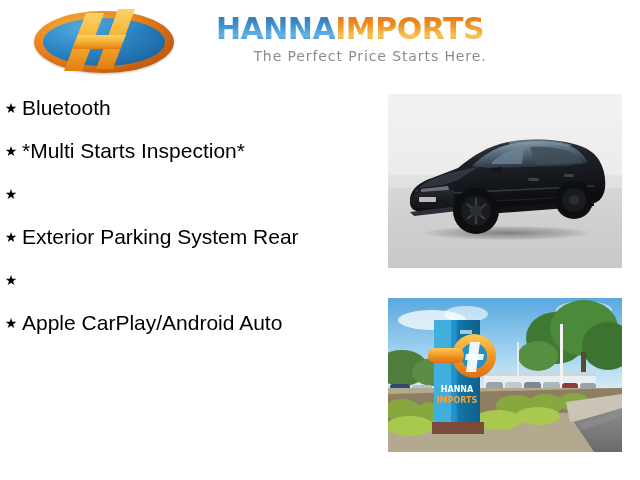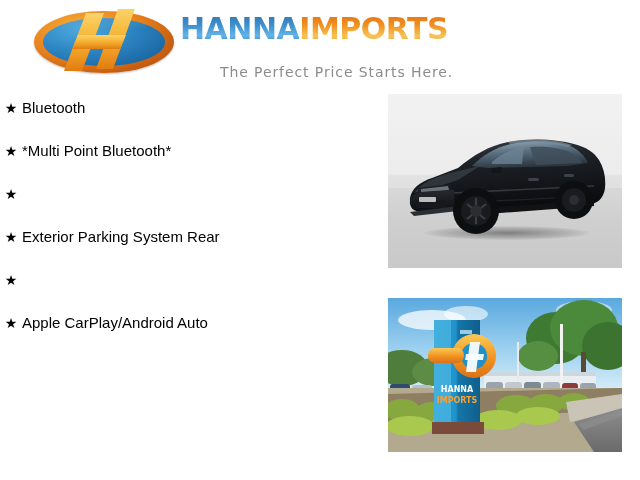--- a/index.html
+++ b/index.html
@@ -14,20 +14,21 @@
     font-family: "Liberation Sans", sans-serif;
     position: relative;
   }
 
   
   .header {
     position: absolute;
     left: 0; top: 0;
     width: 547px;
     height: 88px;
+    text-align: center;
   }
   .logo-wrap {
     position: absolute;
     left: 34px; top: 7px;
     width: 148px; height: 70px;
   }
   .logo-oval {
     position: absolute;
     left: 0; top: 4px;
     width: 140px; height: 62px;
@@ -79,21 +80,21 @@
     -webkit-text-fill-color: transparent;
   }
   .wm-imports {
     background: linear-gradient(180deg, #e06b12 0%, #ef9020 40%, #f8c455 72%, #e5912a 100%);
     -webkit-background-clip: text;
     background-clip: text;
     color: transparent;
     -webkit-text-fill-color: transparent;
   }
   .tagline {
-    margin-top: 18px;
+    margin-top: 2px;
     font-family: "DejaVu Sans", sans-serif;
     font-size: 14px;
     color: #8c8c8c;
     letter-spacing: 0.9px;
     white-space: nowrap;
     padding-left: 40px;
   }
 
   
   .features {
@@ -108,21 +109,21 @@
   }
   .bullet-star {
     width: 22px;
     flex: 0 0 22px;
     text-align: center;
     font-size: 14px;
     line-height: 22px;
     color: #000;
   }
   .feature-text {
-    font-size: 15px;
+    font-size: 21px;
     line-height: 22px;
     color: #000;
     max-width: 330px;
   }
 
   
   .photo {
     position: absolute;
     overflow: hidden;
   }
@@ -187,21 +188,21 @@
 
 <div class="features">
 
   <div class="feature-row">
     <span class="bullet-star">★</span>
     <span class="feature-text">Bluetooth</span>
   </div>
 
   <div class="feature-row">
     <span class="bullet-star">★</span>
-    <span class="feature-text">*Multi Point Bluetooth*</span>
+    <span class="feature-text">*Multi Starts Inspection*</span>
   </div>
 
   <div class="feature-row">
     <span class="bullet-star">★</span>
   </div>
 
   <div class="feature-row">
     <span class="bullet-star">★</span>
     <span class="feature-text">Exterior Parking System Rear</span>
   </div>

